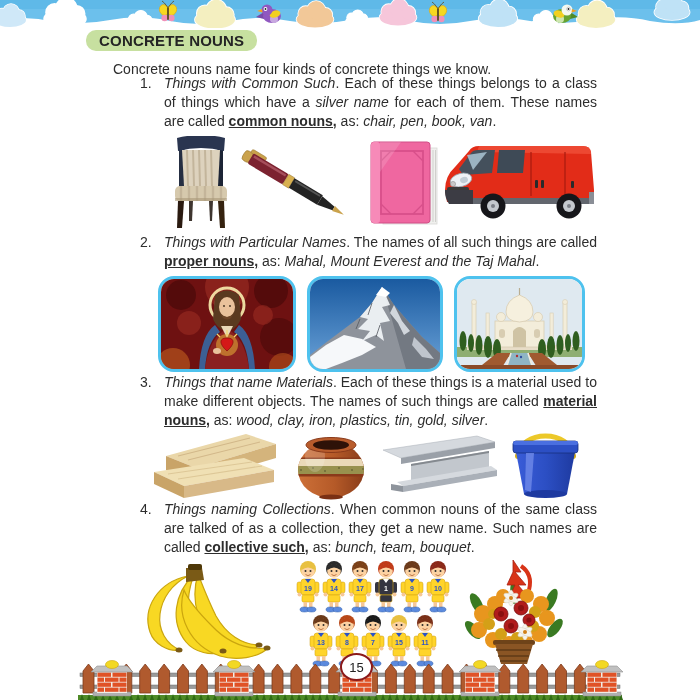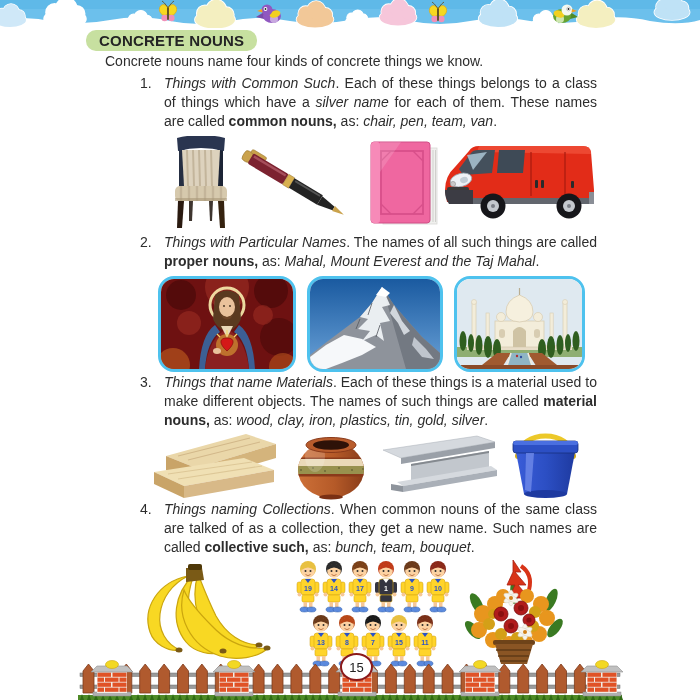--- a/index.html
+++ b/index.html
@@ -6,21 +6,21 @@
   .page{position:relative;width:700px;height:700px;overflow:hidden;background:#fff;
         font-family:"Liberation Sans",sans-serif;color:#2d2d2d;}
   .sky{position:absolute;left:0;top:0;}
   .pill{position:absolute;left:86px;top:30px;background:#c7e0a0;border-radius:10px;
         padding:2px 13px;font-weight:bold;font-size:15px;color:#242424;letter-spacing:.2px;text-align:center;}
   .intro{position:absolute;left:105px;top:53px;width:500px;font-size:14px;}
   .item{position:absolute;left:140px;display:flex;font-size:14px;line-height:19px;}
   .inum{width:24px;flex:none;}
   .itext{width:433px;text-align:justify;}
   .it{font-style:italic;}
-  .bd{font-weight:bold;}
+  .bd{font-weight:bold;text-decoration:underline;}
   .fig{position:absolute;}
   .fig svg{display:block;}
   .photo{position:absolute;border:3px solid #4ec2ee;border-radius:16px;overflow:hidden;background:#fff;}
   .photo svg{display:block;}
   .fence-svg{position:absolute;left:0;top:660px;}
   .pagenum{position:absolute;left:340px;top:653px;width:33px;height:28px;background:#fff;
            border:2px solid #8b1a1a;border-radius:50%;display:flex;align-items:center;
            justify-content:center;font-size:13px;color:#222;z-index:5;box-sizing:border-box;}
 </style>
 </head>
@@ -179,25 +179,25 @@
       <circle cx="6.5" cy="-5" r="1.9" fill="#ffffff" stroke="#888" stroke-width="0.4"></circle>
       <circle cx="6.5" cy="-5" r="0.9" fill="#222222"></circle>
       <polygon points="10,-5 15,-3 9.5,-1.5" fill="#f0a020"></polygon>
     </g>
   </svg>
 
   <div class="pill">
     <span>CONCRETE NOUNS</span>
   </div>
 
-  <p class="intro" style="margin:0">Concrete nouns name four kinds of concrete things we know.</p>
+  <p class="intro" style="margin:8px">Concrete nouns name four kinds of concrete things we know.</p>
 
   <div class="item" style="top:74px">
     <span class="inum">1.</span>
-    <div class="itext"><span class="it">Things with Common Such</span><span>.  Each of these things belongs to a class of things which have a </span><span class="it">silver name</span><span> for each of them. These names are called </span><span class="bd">common nouns,</span><span> as: </span><span class="it">chair, pen, team, van</span><span>.</span></div>
+    <div class="itext"><span class="it">Things with Common Such</span><span>.  Each of these things belongs to a class of things which have a </span><span class="it">silver name</span><span> for each of them. These names are called </span><span class="bd">common nouns,</span><span> as: </span><span class="it">chair, pen, book, van</span><span>.</span></div>
   </div>
 
   <div class="fig" style="left:167px;top:136px">
     <svg width="68" height="94" viewBox="0 0 68 94">
       <path d="M12,4 L17,4 L19,52 L12,52 Z" fill="#252e42"></path>
       <path d="M51,4 L56,4 L56,52 L49,52 Z" fill="#1c2435"></path>
       <path d="M10,2 Q34,-4 58,2 L57,15 Q34,9 11,15 Z" fill="#2a3550"></path>
       <path d="M15,14 L53,14 L51,50 L17,50 Z" fill="#ddd2bd"></path>
       <path d="M20,14 L21,50 M26,14 L27,50 M32,14 L33,50 M38,14 L39,50 M44,14 L45,50" stroke="#b9a98e" stroke-width="2" opacity="0.7"></path>
       <rect x="8" y="50" width="52" height="15" rx="5" fill="#d6c9ad"></rect>

